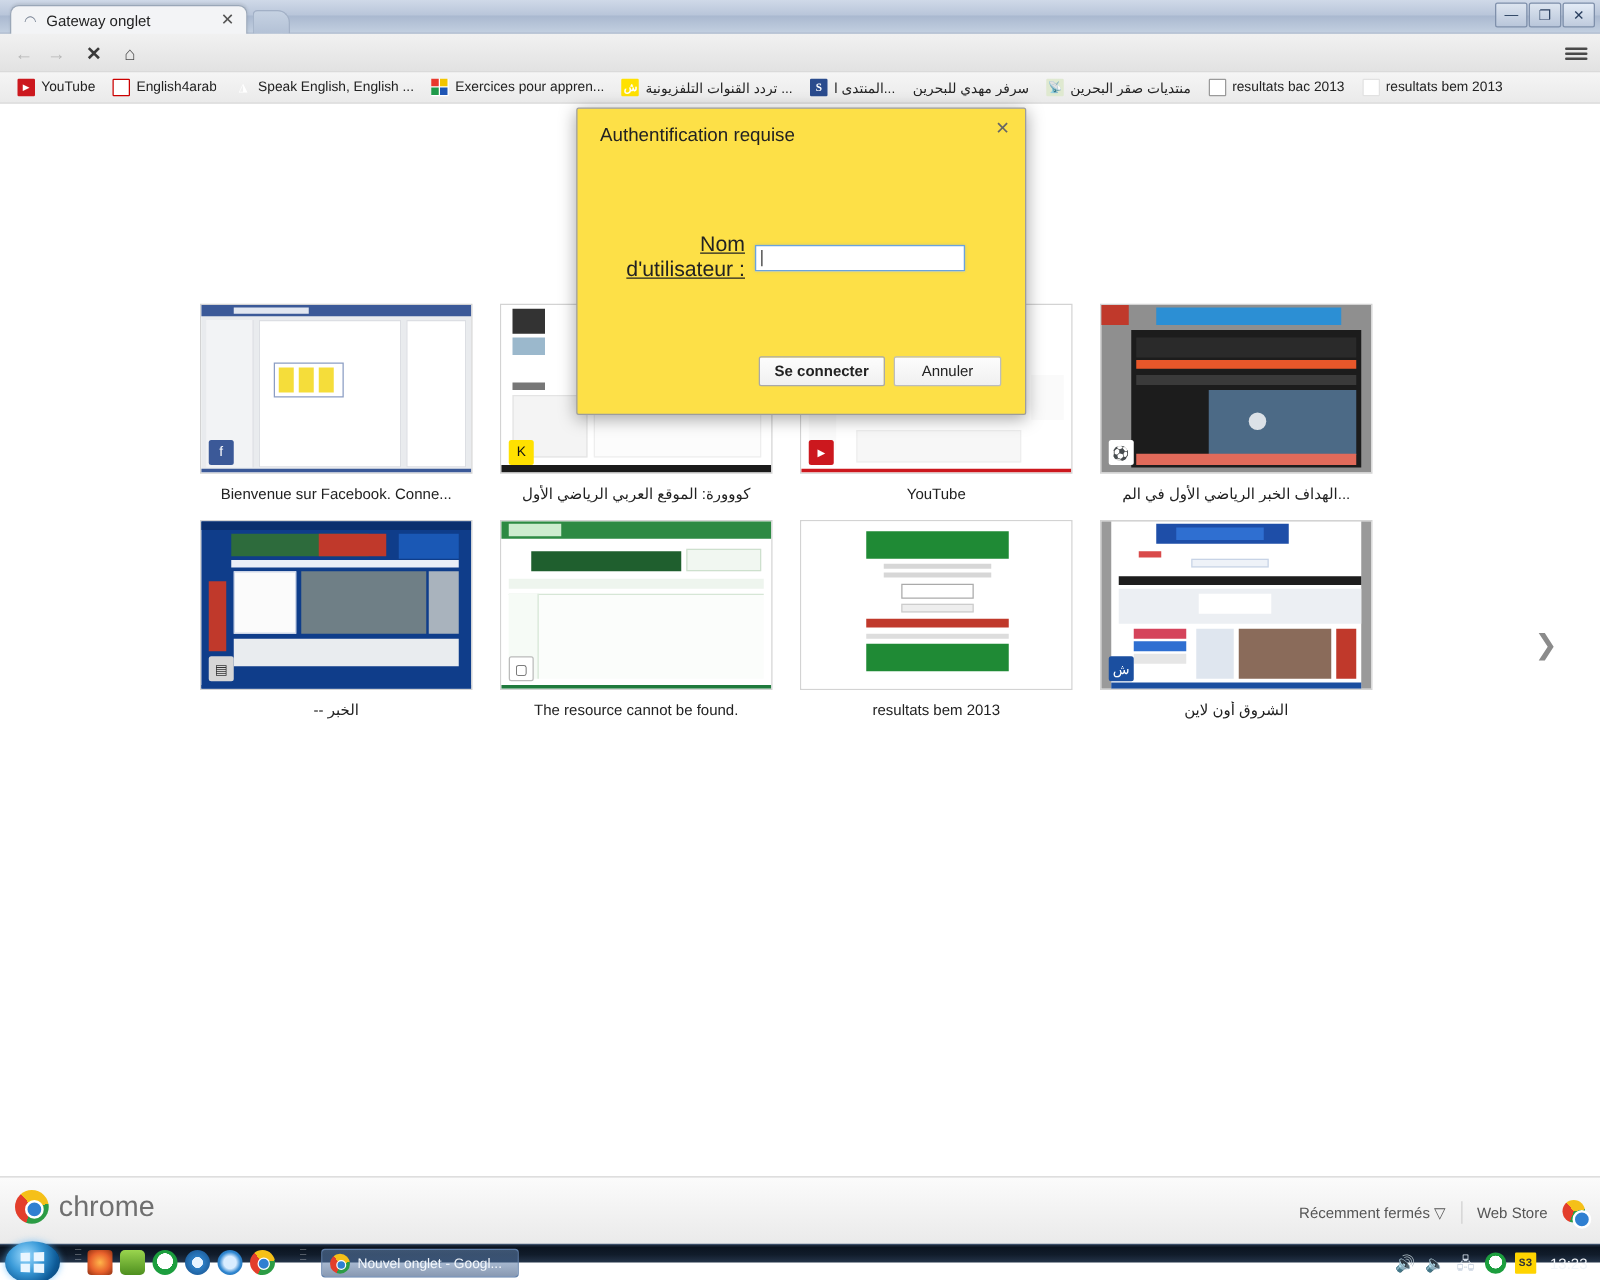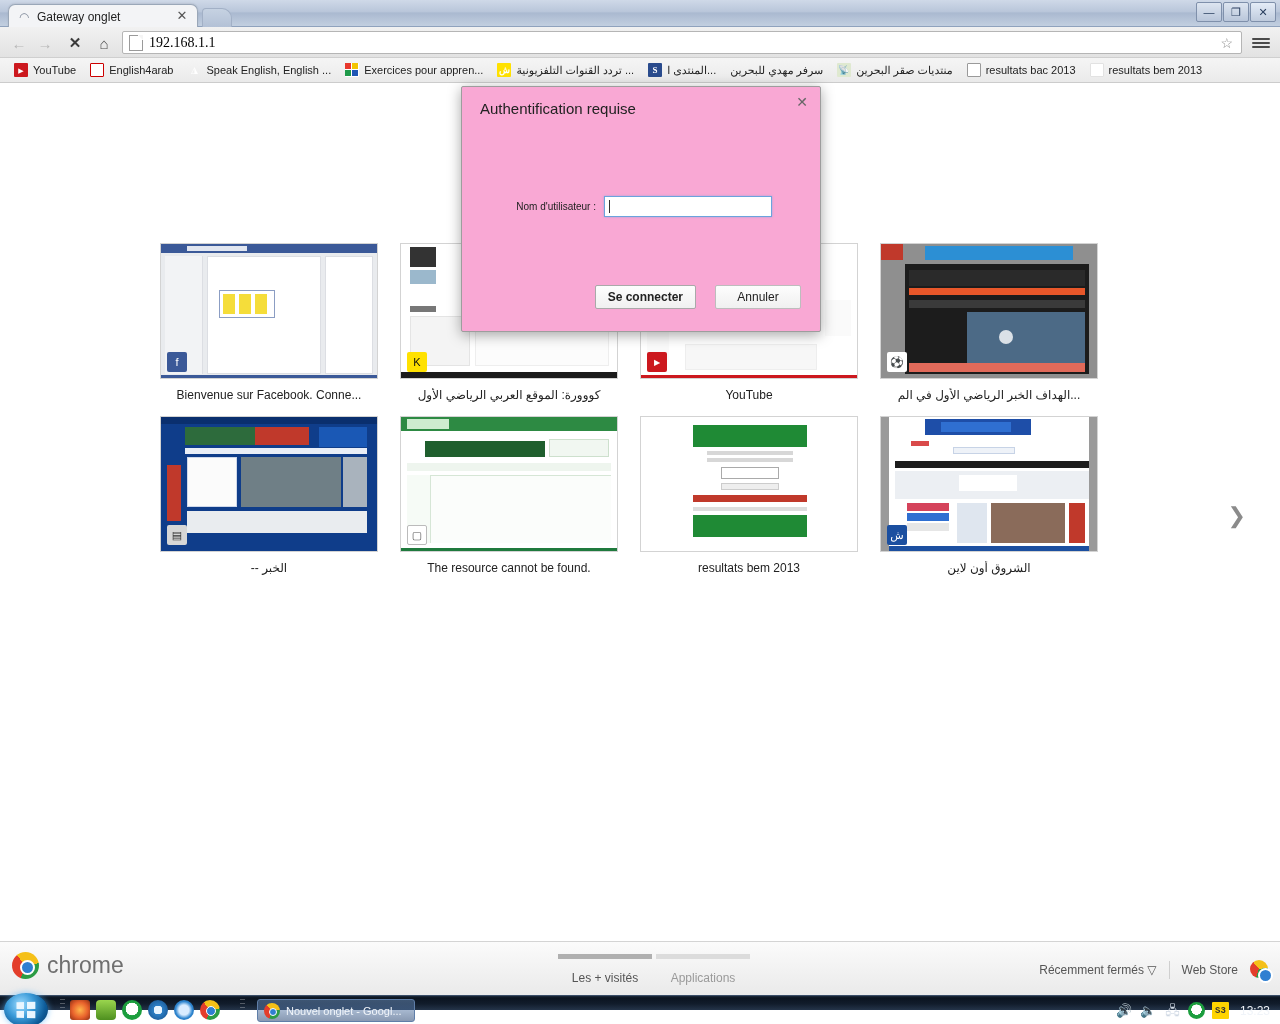--- a/index.html
+++ b/index.html
@@ -180,45 +180,45 @@
   .ntp-tab .lbl { font-size: 12px; color:#555; }
   .ntp-tab.inactive .lbl { color:#9a9a9a; }
   #ntp-right { position:absolute; right: 10px; top: 18px; display:flex; align-items:center; gap:12px; font-size:12px; color:#555;}
   #ntp-right .divider { width:1px; height:18px; background:#cfcfcf;}
   .ntp-link { cursor:pointer; }
   #ntp-avatar { width:20px; height:20px; position:relative; }
 
   
   #dialog-shadow {
     position: absolute; left: 461px; top: 86px; width: 360px; height: 246px;
-    background: #f9a8d4; border: 1px solid #9d9d9d;
+    background: #fde047; border: 1px solid #9d9d9d;
     box-shadow: 0 3px 14px rgba(0,0,0,.35);
     border-radius: 2px;
   }
   #dialog-title { position:absolute; left: 18px; top: 13px; font-size: 15px; color:#222; }
   #dialog-close {
     position:absolute; right: 10px; top: 7px; width:16px; height:16px;
     font-size:14px; color:#666; text-align:center; line-height:16px; cursor:pointer;
   }
   #dialog-msg {
     position:absolute; left: 18px; top: 50px; width: 322px;
     font-size: 11.5px; color:#222; line-height: 14px;
   }
   .field-row { position:absolute; left: 18px; width: 322px; height: 22px; display:flex; align-items:center; }
   #row-user { top: 108px; }
   #row-pass { top: 137px; }
-  .field-label { width: 124px; text-align:right; font-size: 10px; color:#222; padding-right: 8px;}
+  .field-label { width: 124px; text-align:right; font-size: 17px; color:#222; padding-right: 8px; text-decoration: underline;}
   .field-input {
     width: 168px; height: 21px; background:#fff; border:1px solid #c8c8c8;
     font-size: 12px; padding: 0 4px;
   }
   .field-input.focused { border:1px solid #6ba3dd; box-shadow: 0 0 2px rgba(107,163,221,.6); }
   .caret { display:inline-block; width:1px; height:13px; background:#333; vertical-align:middle;
            margin-top:3px; }
-  #dialog-buttons { position:absolute; right: 19px; top: 198px; display:flex; gap: 19px; border-radius: 10px; }
+  #dialog-buttons { position:absolute; right: 19px; top: 198px; display:flex; gap: 7px; border-radius: 10px; }
   .dlg-btn {
     min-width: 86px; height: 24px; padding: 0 12px;
     background: linear-gradient(to bottom,#fdfdfd,#f0f0f0);
     border: 1px solid #bdbdbd; border-radius: 2px;
     font-size: 12px; color:#222; cursor:pointer;
     display:flex; align-items:center; justify-content:center;
   }
   .dlg-btn.primary { font-weight: bold; border-color:#a9a9a9; }
 
   
@@ -296,25 +296,20 @@
       <div class="winbtn">❐</div>
       <div class="winbtn close">✕</div>
     </div>
   </div>
 
   <div id="toolbar">
     <div class="navbtn" id="btn-back">←</div>
     <div class="navbtn" id="btn-forward">→</div>
     <div class="navbtn" id="btn-stop">✕</div>
     <div class="navbtn" id="btn-home">⌂</div>
-    <div id="omnibox">
-      <span class="page-icon"></span>
-      <span id="url-text">192.168.1.1</span>
-      <span id="star-icon">☆</span>
-    </div>
     <div id="menu-btn">
         <i></i>
         <i></i>
         <i></i>
       </div>
   </div>
 
   <div id="bookmarks">
     <div class="bm">
       <span class="bmico ico-yt"></span>
@@ -521,30 +516,20 @@
     </div>
 
     <div id="arrow-right">❯</div>
   </div>
 
   <div id="ntp-bottom">
     <div id="chrome-logo-wrap">
       <div class="chrome-ball"></div>
       <div id="chrome-word">chrome</div>
     </div>
-    <div id="ntp-tabs">
-      <div class="ntp-tab">
-        <div class="sel-bar"></div>
-        <div class="lbl">Les + visités</div>
-      </div>
-      <div class="ntp-tab inactive">
-        <div class="sel-bar"></div>
-        <div class="lbl">Applications</div>
-      </div>
-    </div>
     <div id="ntp-right">
       <span class="ntp-link">
         <span>Récemment fermés</span>
         <span>▽</span>
       </span>
       <span class="divider"></span>
       <span class="ntp-link">Web Store</span>
       <span id="ntp-avatar">
         <span class="chrome-ball" style="width:18px;height:18px;display:block"></span>
       </span>

